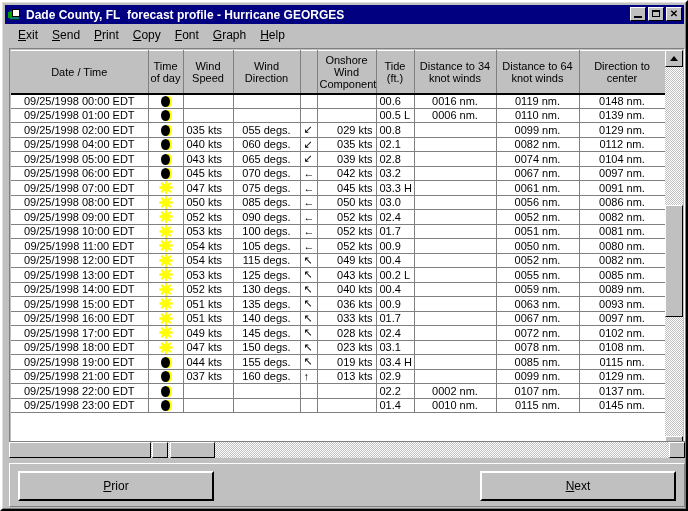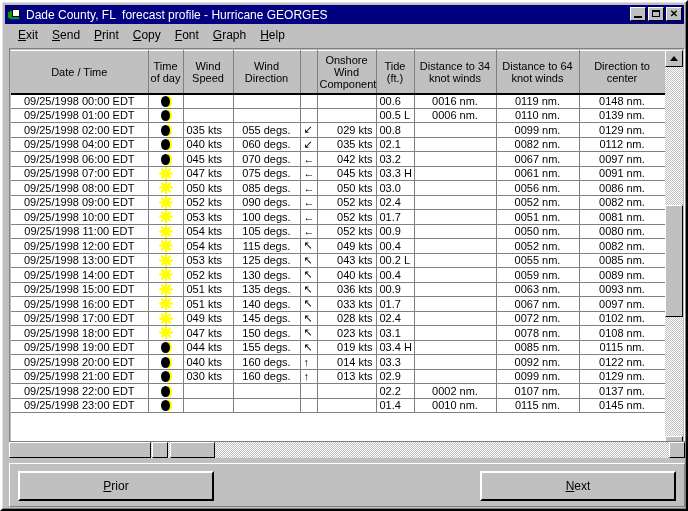--- a/index.html
+++ b/index.html
@@ -35,21 +35,21 @@
     width: 16px; height: 16px; margin-left: 2px; margin-right: 3px;
     position: relative; flex: 0 0 auto;
   }
   #app-icon .bk { position:absolute; left:2px; top:3px; width:11px; height:10px;
     background:#008080; border:1px solid #003030; }
   #app-icon .pg { position:absolute; left:5px; top:2px; width:8px; height:8px;
     background:#ffffff; border:1px solid #000000; }
   #app-icon .dt { position:absolute; left:1px; top:5px; width:4px; height:6px;
     background:#00a000; }
   #title-text {
-    color: #ffffff; font-size: 12px; font-weight: normal;
+    color: #ffffff; font-size: 12px; font-weight: bold;
     white-space: pre; letter-spacing: 0px;
   }
   #title-buttons { position: absolute; right: 2px; top: 2px; display: flex; gap: 2px; }
   .tbtn {
     width: 16px; height: 14px; background: #c0c0c0;
     border-top: 1px solid #ffffff; border-left: 1px solid #ffffff;
     border-right: 1px solid #000000; border-bottom: 1px solid #000000;
     position: relative; font-size: 9px; line-height: 12px; text-align: center;
     color: #000; font-family: "Liberation Sans", sans-serif;
   }
@@ -348,20 +348,32 @@
                 <td class="c-speed">040 kts</td>
                 <td class="c-dir">060 degs.</td>
                 <td class="c-arrow">↙</td>
                 <td class="c-osw">035 kts</td>
                 <td class="c-tide">02.1</td>
                 <td class="c-d34"></td>
                 <td class="c-d64">0082 nm.</td>
                 <td class="c-dc">0112 nm.</td>
               </tr>
               <tr>
+                <td class="c-date">09/25/1998 05:00 EDT</td>
+                <td class="c-tod"><span class="icon-moon"><span class="lit"></span><span class="shade"></span></span></td>
+                <td class="c-speed">043 kts</td>
+                <td class="c-dir">065 degs.</td>
+                <td class="c-arrow">↙</td>
+                <td class="c-osw">039 kts</td>
+                <td class="c-tide">02.8</td>
+                <td class="c-d34"></td>
+                <td class="c-d64">0074 nm.</td>
+                <td class="c-dc">0104 nm.</td>
+              </tr>
+              <tr>
                 <td class="c-date">09/25/1998 06:00 EDT</td>
                 <td class="c-tod"><span class="icon-moon"><span class="lit"></span><span class="shade"></span></span></td>
                 <td class="c-speed">045 kts</td>
                 <td class="c-dir">070 degs.</td>
                 <td class="c-arrow">←</td>
                 <td class="c-osw">042 kts</td>
                 <td class="c-tide">03.2</td>
                 <td class="c-d34"></td>
                 <td class="c-d64">0067 nm.</td>
                 <td class="c-dc">0097 nm.</td>
@@ -516,35 +528,23 @@
                 <td class="c-speed">044 kts</td>
                 <td class="c-dir">155 degs.</td>
                 <td class="c-arrow">↖</td>
                 <td class="c-osw">019 kts</td>
                 <td class="c-tide">03.4 H</td>
                 <td class="c-d34"></td>
                 <td class="c-d64">0085 nm.</td>
                 <td class="c-dc">0115 nm.</td>
               </tr>
               <tr>
-                <td class="c-date">09/25/1998 20:00 EDT</td>
-                <td class="c-tod"><span class="icon-moon"><span class="lit"></span><span class="shade"></span></span></td>
-                <td class="c-speed">040 kts</td>
-                <td class="c-dir">160 degs.</td>
-                <td class="c-arrow">↑</td>
-                <td class="c-osw">014 kts</td>
-                <td class="c-tide">03.3</td>
-                <td class="c-d34"></td>
-                <td class="c-d64">0092 nm.</td>
-                <td class="c-dc">0122 nm.</td>
-              </tr>
-              <tr>
                 <td class="c-date">09/25/1998 21:00 EDT</td>
                 <td class="c-tod"><span class="icon-moon"><span class="lit"></span><span class="shade"></span></span></td>
-                <td class="c-speed">030 kts</td>
+                <td class="c-speed">037 kts</td>
                 <td class="c-dir">160 degs.</td>
                 <td class="c-arrow">↑</td>
                 <td class="c-osw">013 kts</td>
                 <td class="c-tide">02.9</td>
                 <td class="c-d34"></td>
                 <td class="c-d64">0099 nm.</td>
                 <td class="c-dc">0129 nm.</td>
               </tr>
               <tr>
                 <td class="c-date">09/25/1998 22:00 EDT</td>

